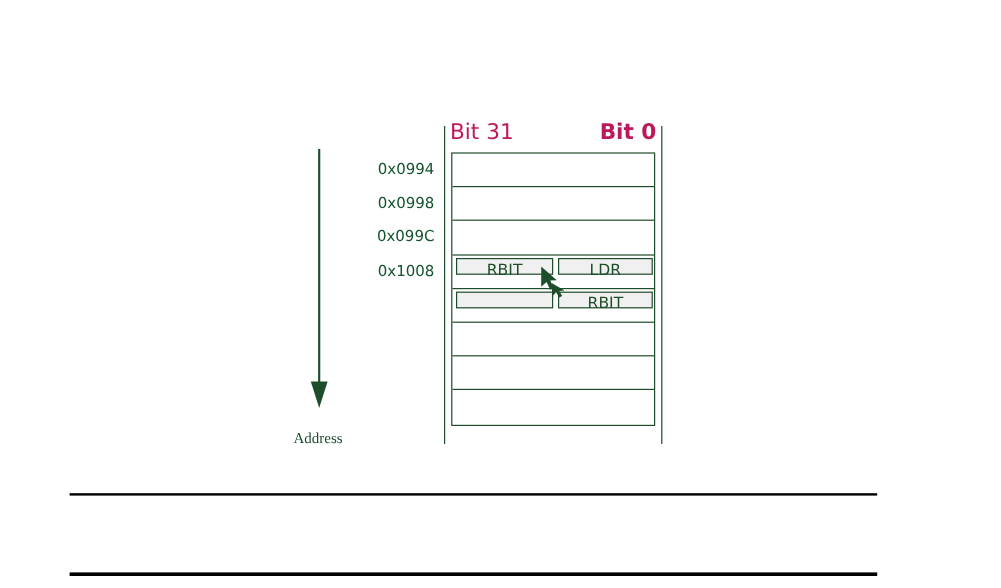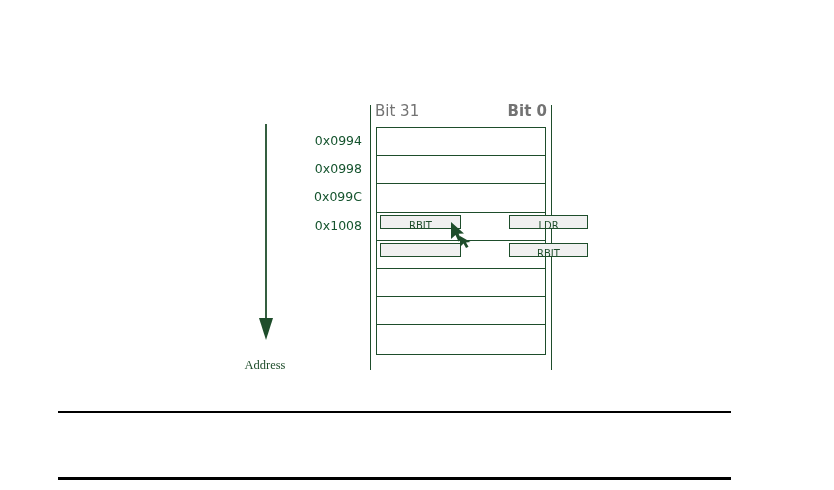--- a/index.html
+++ b/index.html
@@ -21,23 +21,23 @@
     position: absolute;
     left: 0;
     top: 0;
     width: 834px;
     height: 400px;
   }
 
   
   .bit-label {
     position: absolute;
-    font-size: 15px;
+    font-size: 18px;
     line-height: 14px;
-    color: #737373;
+    color: #be185d;
     white-space: nowrap;
   }
   #bit-left-label  { left: 375px; top: 104px; text-align: left; }
   #bit-right-label { left: 481px; top: 104px; width: 66px; text-align: right; font-weight: bold; }
 
   
   .rail {
     position: absolute;
     top: 105px;
     width: 0;
@@ -81,27 +81,27 @@
   }
 
   
   .op-box {
     position: absolute;
     top: 2.6px;
     height: 14px;
     box-sizing: border-box;
     background: #f0f0f0;
     border: 1.3px solid #1e4d2b;
-    font-size: 10px;
+    font-size: 13px;
     line-height: 20px;
     text-align: center;
     color: #1e4d2b;
   }
   .op-box.left  { left: 3px;  width: 81px; }
-  .op-box.right { left: 88px; width: 79px; margin-left: 44px; }
+  .op-box.right { left: 88px; width: 79px; }
 
   
   #address-arrow {
     position: absolute;
     left: 255px;
     top: 124px;
     width: 22px;
     height: 218px;
   }
   #address-caption {

